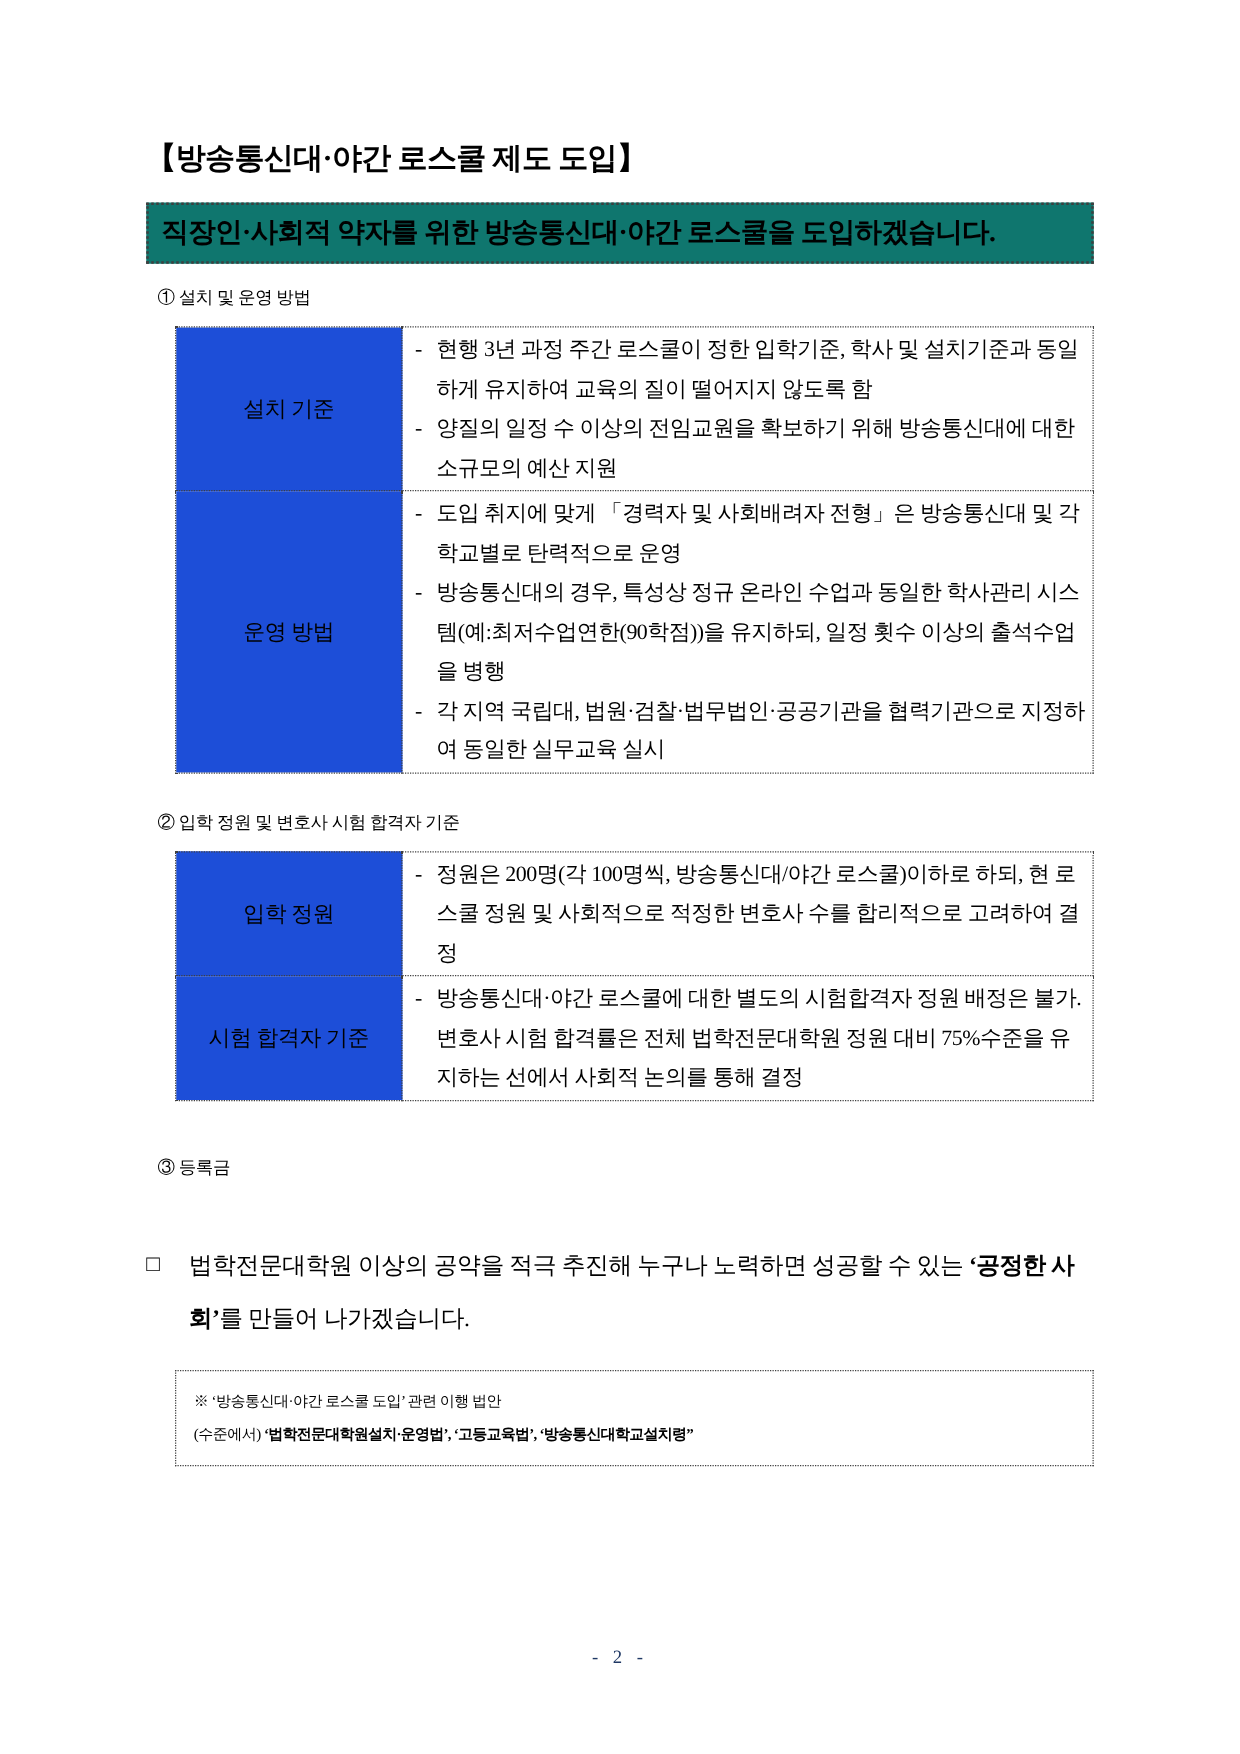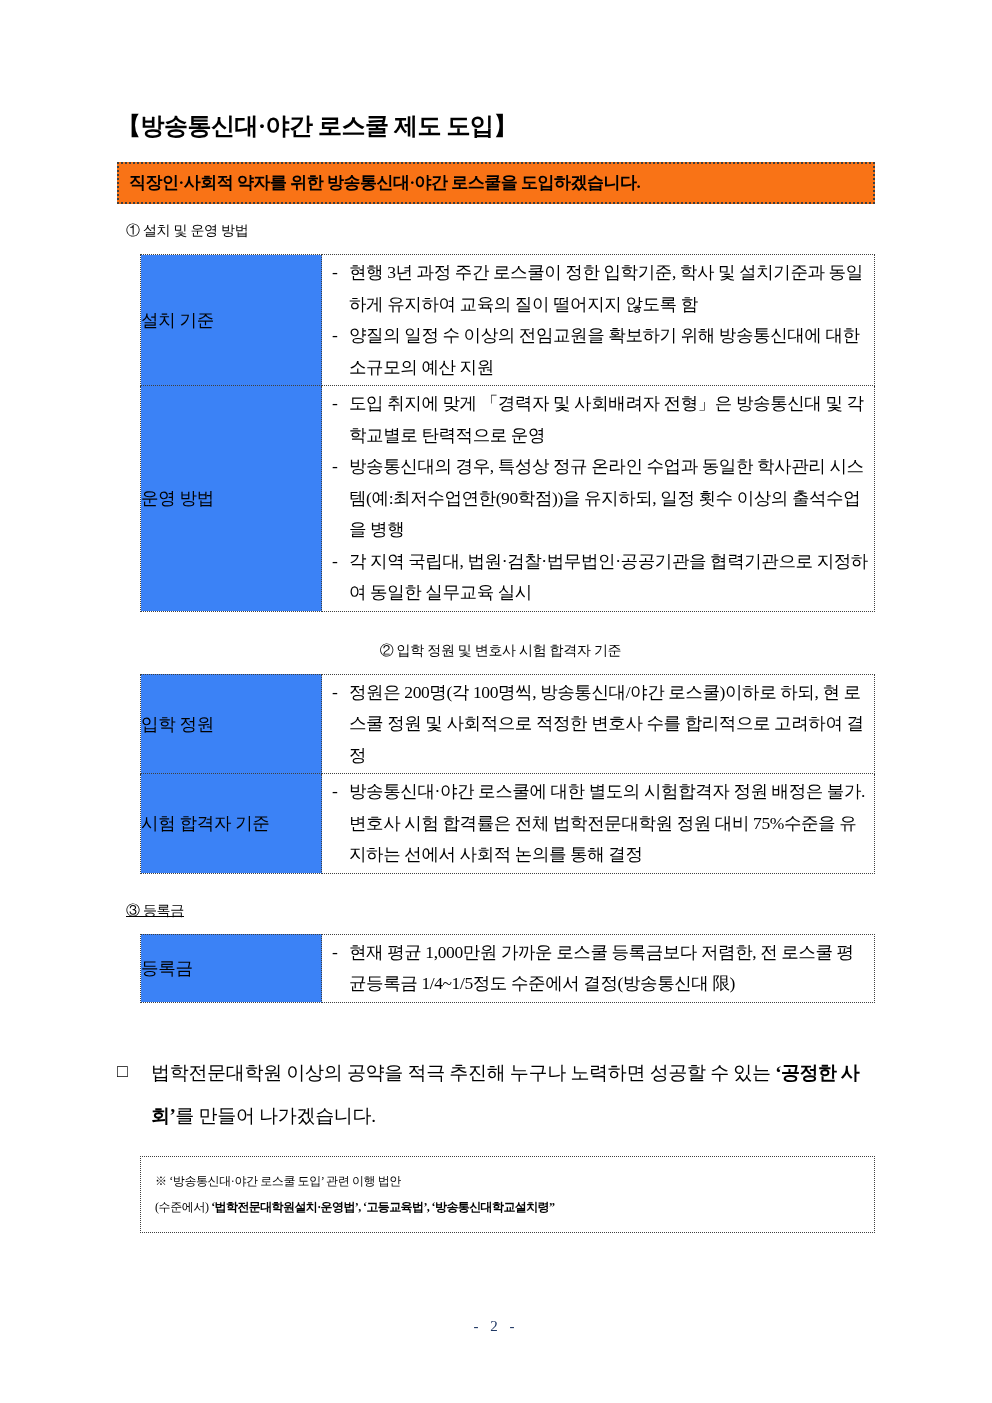--- a/index.html
+++ b/index.html
@@ -19,47 +19,48 @@
 
   .doc-title {
     margin-top: 110px;
     font-size: 24px;
     font-weight: 900;
     letter-spacing: -0.5px;
   }
 
   .callout {
     margin-top: 20px;
-    background: #f97316;
+    background: #0f766e;
     border: 2px dotted #3f3f3f;
     font-weight: bold;
-    font-size: 17px;
+    font-size: 22px;
     padding: 7px 10px 8px 10px;
     letter-spacing: -0.5px;
   }
 
   .sec-heading { font-size: 14px; margin-left: 9px; letter-spacing: -0.3px; }
   .sec-heading.h1 { margin-top: 18px; }
-  .sec-heading.h2 { margin-top: 30px; text-align: center; }
-  .sec-heading.h3 { margin-top: 28px; text-decoration: underline; }
+  .sec-heading.h2 { margin-top: 30px; }
+  .sec-heading.h3 { margin-top: 44px; }
 
   table.info {
     border-collapse: collapse;
     width: 735px;
     margin: 14px 0 0 23px;
     table-layout: fixed;
   }
   table.info td {
     border: 1.5px dotted #404040;
     font-size: 17.5px;
     vertical-align: middle;
   }
   td.hd {
     width: 181px;
-    background: #3b82f6;
+    background: #1d4ed8;
+    text-align: center;
     font-size: 18px;
     letter-spacing: -0.3px;
   }
   td.bd { padding: 2px 5px 2px 7px; }
   .bullet { display: flex; line-height: 1.8; letter-spacing: -0.4px; }
   .bullet .dash { flex: 0 0 20px; padding-left: 3px; }
   .bullet .btxt { flex: 1; }
 
   .closing {
     margin-top: 48px;
@@ -158,33 +159,20 @@
           <div class="bullet">
             <span class="dash">-</span>
             <span class="btxt">방송통신대·야간 로스쿨에 대한 별도의 시험합격자 정원 배정은 불가. 변호사 시험 합격률은 전체 법학전문대학원 정원 대비 75%수준을 유지하는 선에서 사회적 논의를 통해 결정</span>
           </div>
         </td>
       </tr>
     </tbody>
       </table>
 
     <div class="sec-heading h3">③ 등록금</div>
-    <table class="info">
-      <tbody>
-          <tr>
-        <td class="hd">등록금</td>
-        <td class="bd">
-          <div class="bullet">
-            <span class="dash">-</span>
-            <span class="btxt">현재 평균 1,000만원 가까운 로스쿨 등록금보다 저렴한, 전 로스쿨 평균등록금 1/4~1/5정도 수준에서 결정(방송통신대 限)</span>
-          </div>
-        </td>
-      </tr>
-    </tbody>
-      </table>
 
     <div class="closing">
       <span class="marker">□</span>
       <span class="ctxt"><span>법학전문대학원 이상의 공약을 적극 추진해 누구나 노력하면 성공할 수 있는 </span><b>‘공정한 사회’</b><span>를 만들어 나가겠습니다.</span></span>
     </div>
 
     <div class="note-box">
       <div class="note-line">※ ‘방송통신대·야간 로스쿨 도입’ 관련 이행 법안</div>
       <div class="note-line"><span>(수준에서) </span><b class="law-names">‘법학전문대학원설치·운영법’, ‘고등교육법’, ‘방송통신대학교설치령”</b></div>
     </div>

